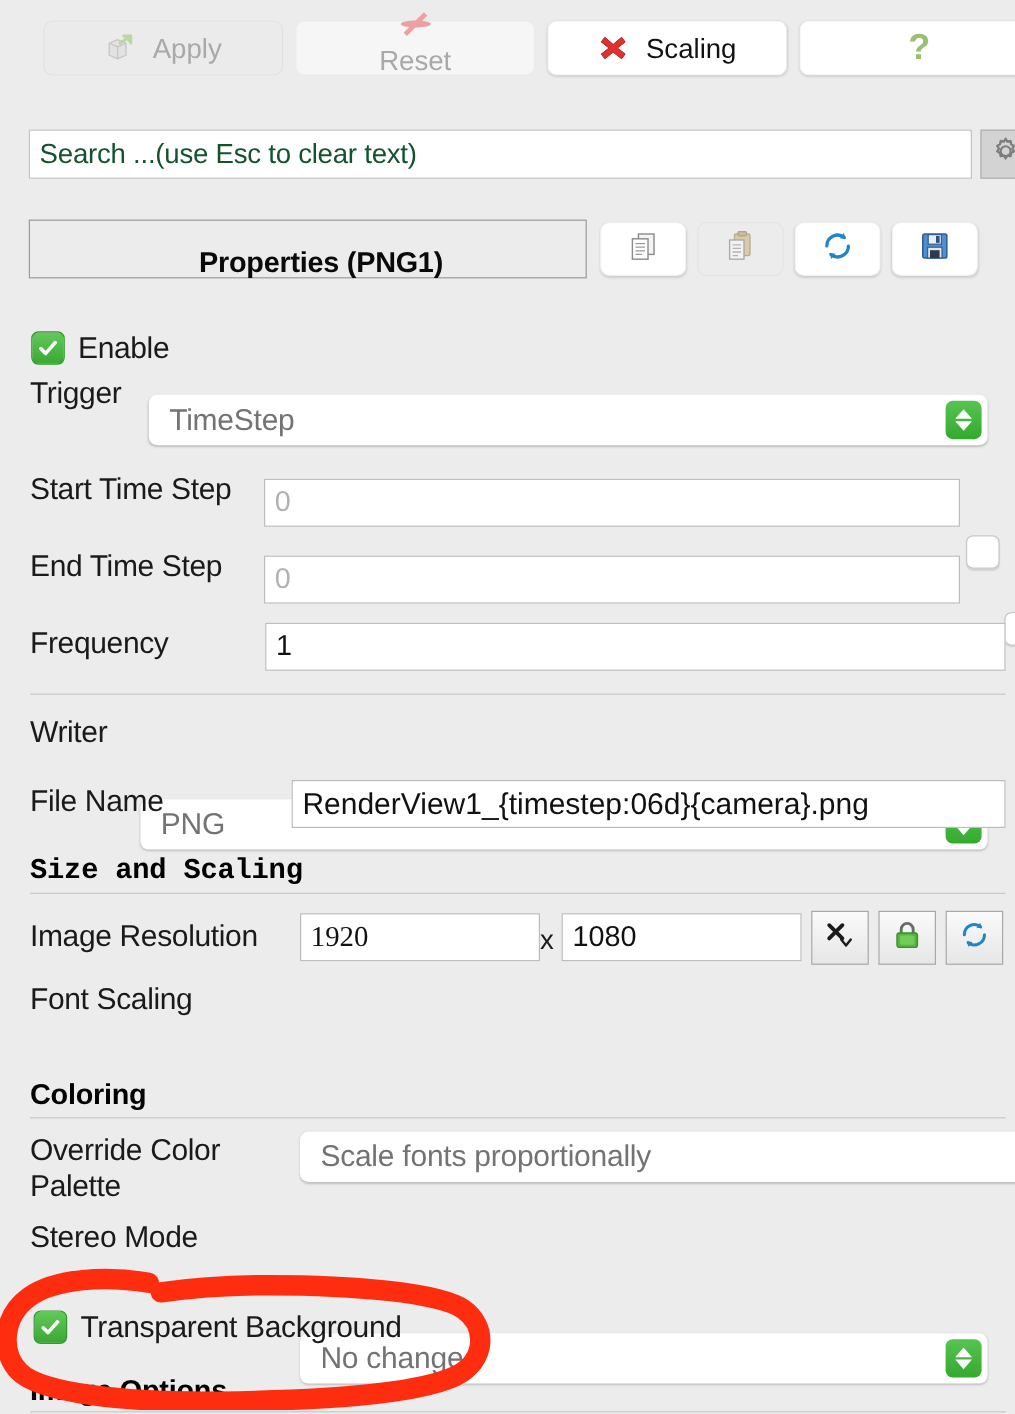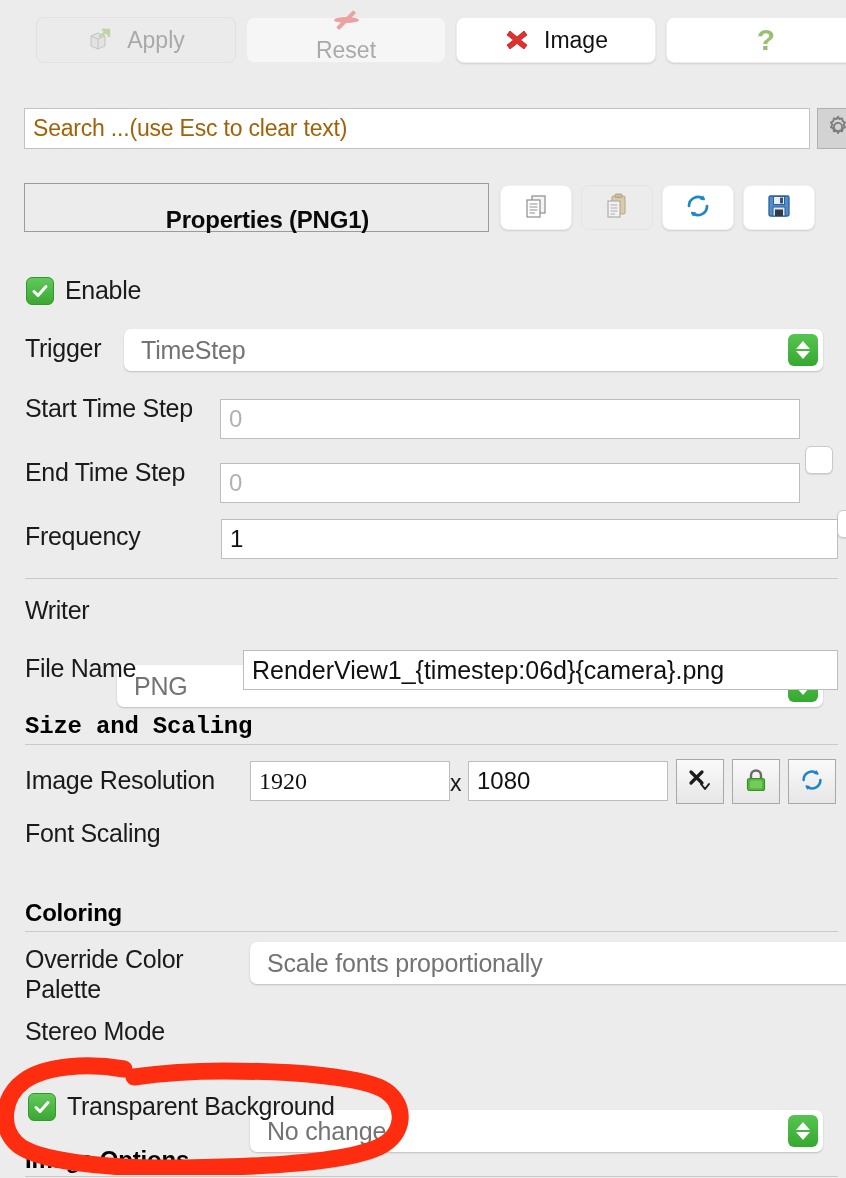--- a/index.html
+++ b/index.html
@@ -74,21 +74,21 @@
   .search-box {
     width: 786px;
     height: 41px;
     background: #fff;
     border: 1px solid #c2c2c2;
     box-sizing: border-box;
     display: flex;
     align-items: center;
     padding-left: 8px;
     font-size: 23px;
-    color: #a16207;
+    color: #14532d;
     letter-spacing: -0.2px;
   }
   .search-gear {
     width: 42px;
     height: 41px;
     margin-left: 7px;
     background: #d3d3d3;
     border: 1px solid #b0b0b0;
     box-sizing: border-box;
     display: flex;
@@ -219,21 +219,21 @@
   }
   .cb.on {
     background: linear-gradient(#62c95a, #3aa833);
     border: 1px solid #2f9a2a;
   }
   .cb.off {
     background: #fff;
     border: 1px solid #c9c9c9;
     box-shadow: 0 1px 1px rgba(0,0,0,0.10);
   }
-  .cb-row { display: flex; align-items: center; gap: 11px; }
+  .cb-row { display: flex; align-items: flex-start; gap: 11px; }
   .cb-label { font-size: 25px; color: #1a1a1a; letter-spacing: -0.3px; }
 
   .sq-btn {
     width: 48px; height: 45px;
     background: linear-gradient(#fafafa, #e6e6e6);
     border: 1px solid #a8a8a8;
     box-sizing: border-box;
     display: flex;
     align-items: center;
     justify-content: center;
@@ -268,21 +268,21 @@
     <span class="icon-ban"></span>
     <span>Reset</span>
   </div>
 
   <div class="tb-btn tb-delete">
     <span class="icon-x-red">
       <svg width="26" height="26" viewBox="0 0 26 26">
         <path d="M6 4 L13 10 L20 4 L23 8 L16.5 13 L23 18 L20 22 L13 16.5 L6 22 L3 18 L9.5 13 L3 8 Z" fill="#e03030" stroke="#b51f1f" stroke-width="0.8" stroke-linejoin="round"></path>
       </svg>
     </span>
-    <span>Image</span>
+    <span>Scaling</span>
   </div>
 
   <div class="tb-btn tb-help">
     <span class="icon-q">?</span>
   </div>
 </div>
 
 <div class="search-row">
   <div class="search-box">Search ...(use Esc to clear text)</div>
   <div class="search-gear">
@@ -365,21 +365,21 @@
   <div class="abs cb-row" style="left:26px; top:276px;">
     <span class="cb on">
       <svg width="20" height="20" viewBox="0 0 20 20">
           <path d="M4 10.5 L8 14.5 L16 5.5" fill="none" stroke="#fff" stroke-width="3" stroke-linecap="round" stroke-linejoin="round"></path>
         </svg>
     </span>
     <span class="cb-label">Enable</span>
   </div>
 
   
-  <span class="abs lbl" style="left:25px; top:333px;">Trigger</span>
+  <span class="abs lbl" style="left:25px; top:313px;">Trigger</span>
   <div class="abs combo" style="left:124px; top:329px; width:699px;">
     <span>TimeStep</span>
     <span class="spin">
       <span class="chev up"></span>
         <span class="chev dn"></span>
     </span>
   </div>
 
   
   <span class="abs lbl" style="left:25px; top:393px;">Start Time Step</span>

